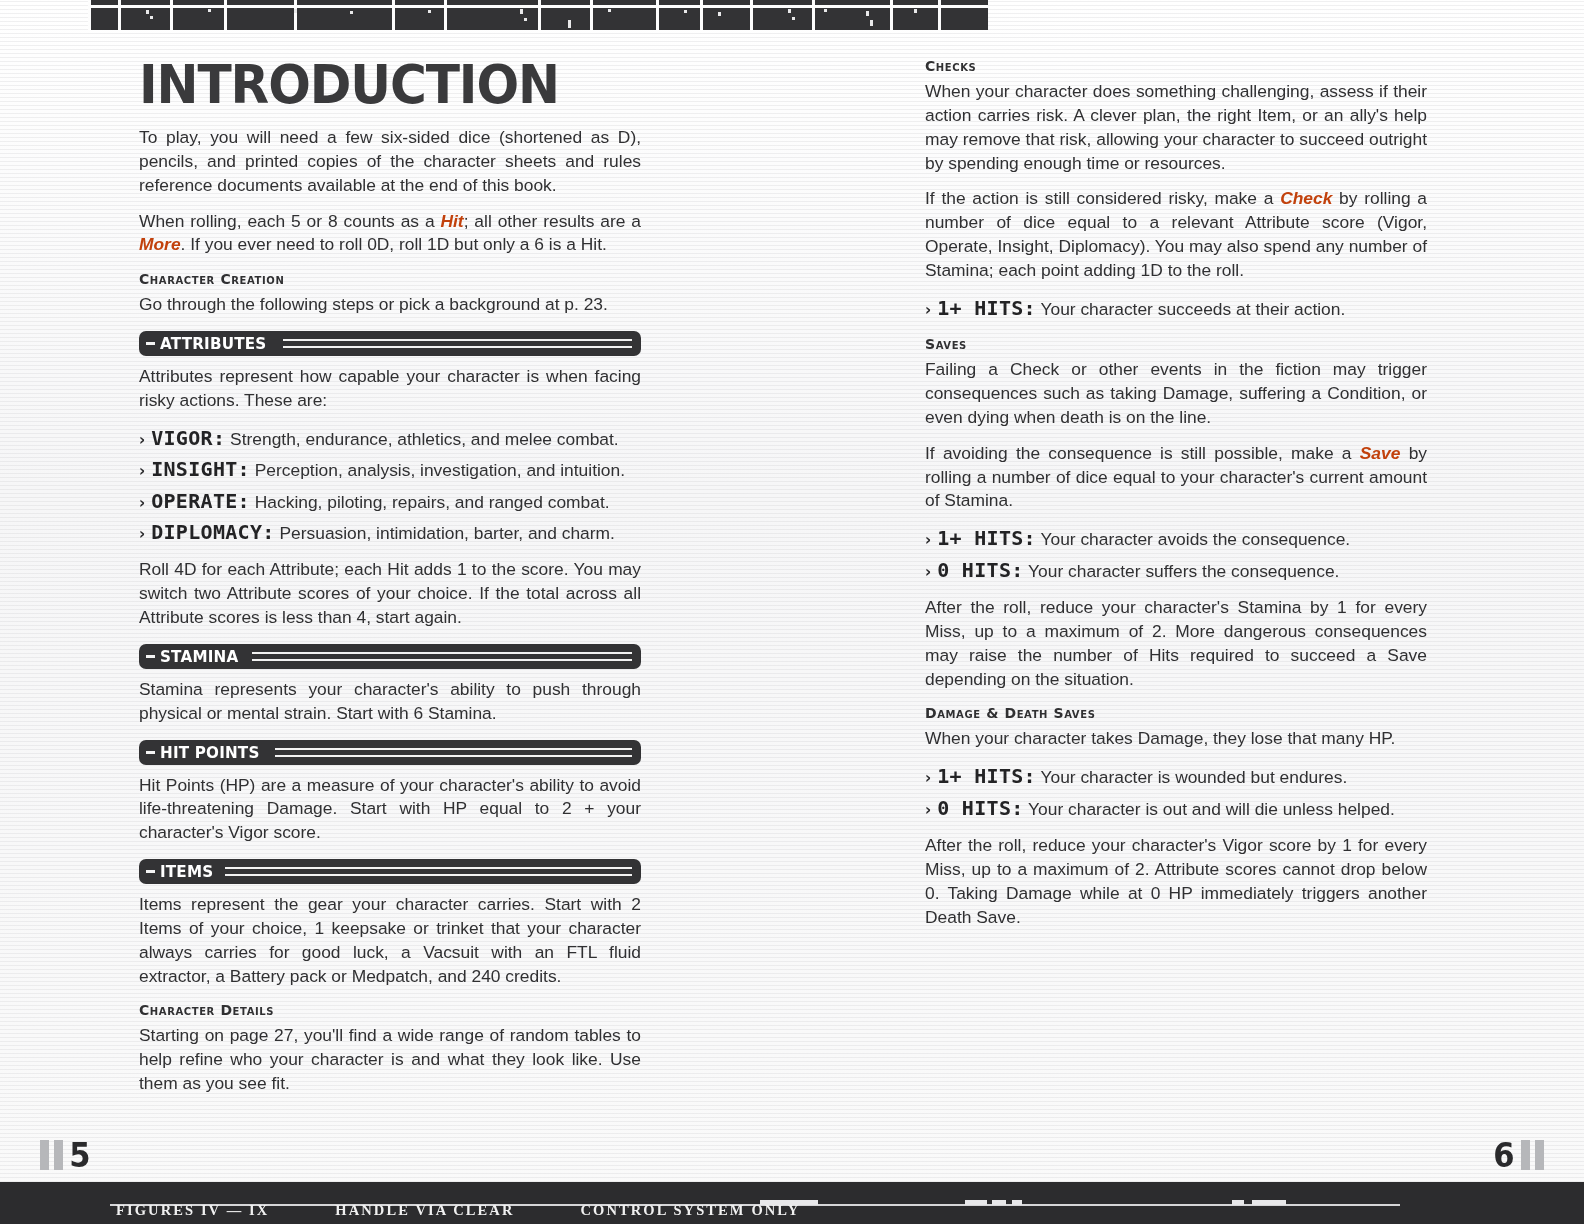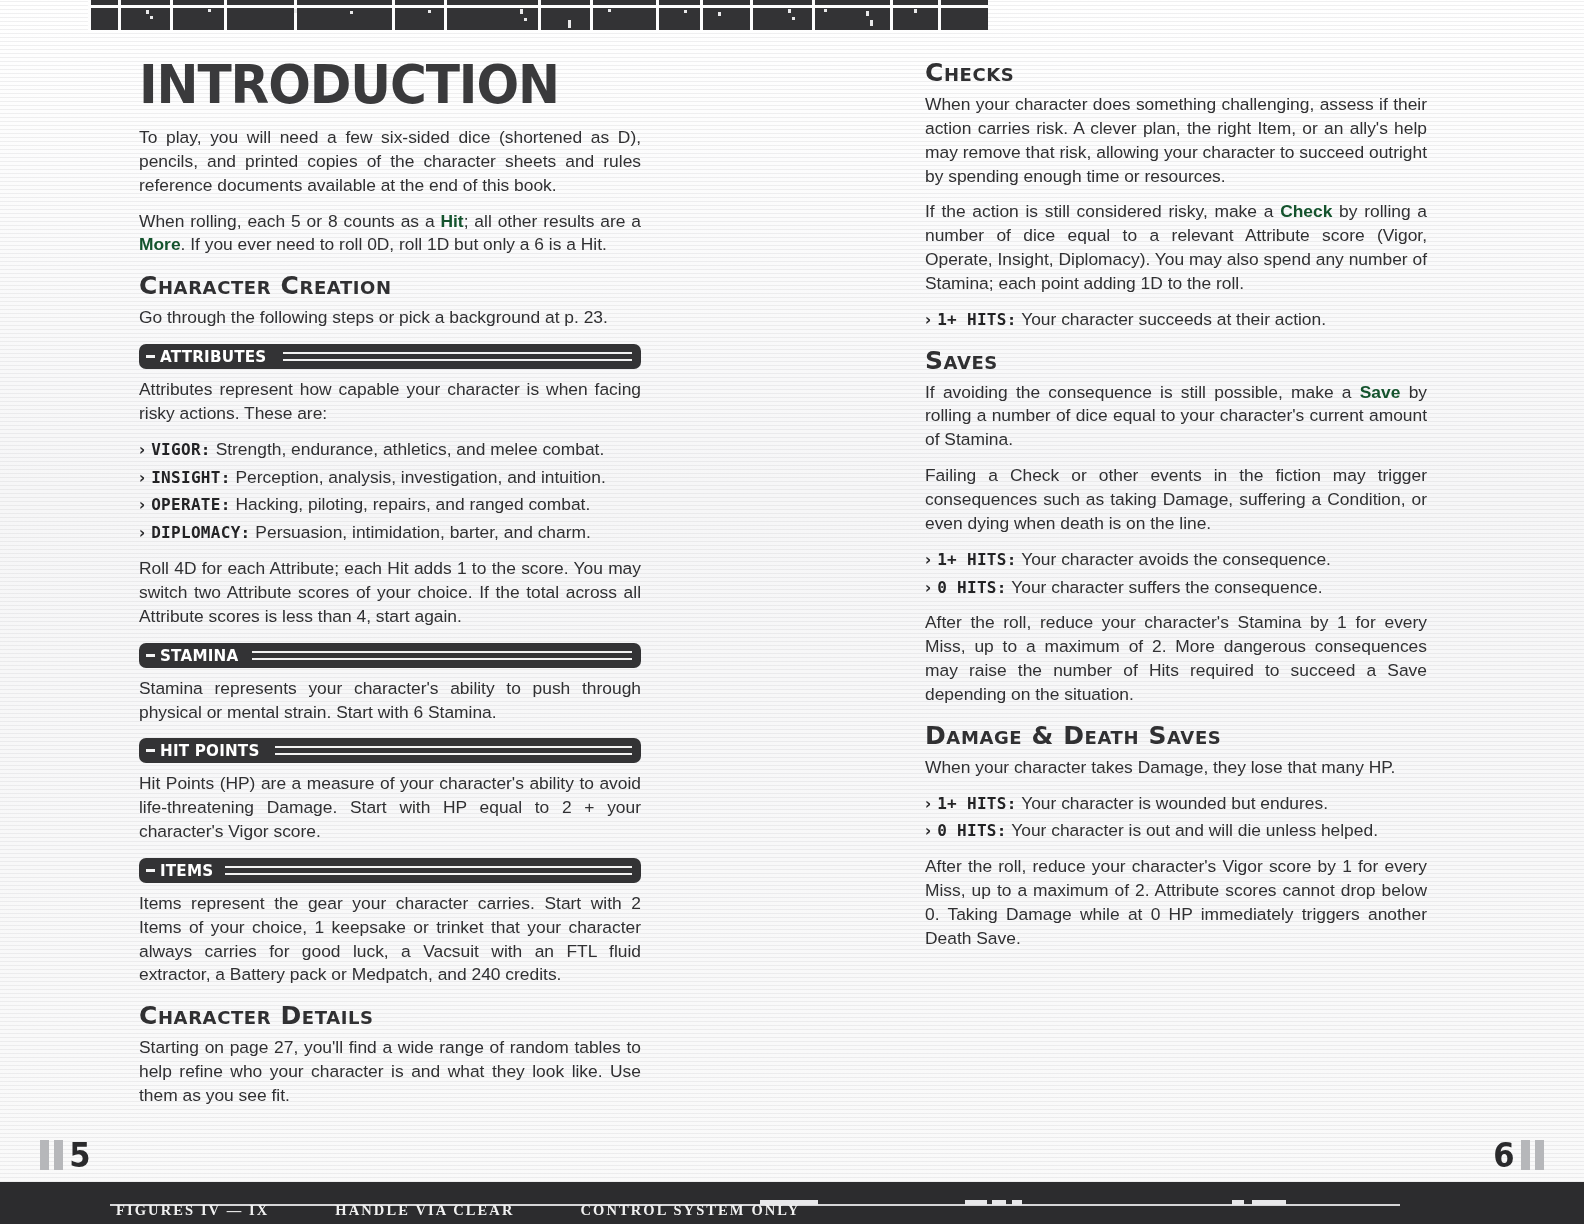--- a/index.html
+++ b/index.html
@@ -80,38 +80,38 @@
     letter-spacing: -1.2px;
     color: #3a3a3c;
     margin: 0 0 14px 0;
     transform: scaleX(0.93);
     transform-origin: left center;
     white-space: nowrap;
   }
   .sec-head {
     font-family: "DejaVu Sans", sans-serif;
     font-weight: bold;
-    font-size: 25px;
+    font-size: 14px;
     letter-spacing: 0.6px;
     color: #303032;
     margin: 14px 0 6px 0;
     font-variant: small-caps;
     text-transform: capitalize;
   }
   .column > .sec-head:first-child { margin-top: 0; }
 
   p.body {
     font-size: 17.4px;
     line-height: 1.37;
     margin: 0 0 12px 0;
     text-align: justify;
     color: #303032;
   }
   p.body.last { margin-bottom: 12px; }
-  p.body b { font-weight: bold; color: #14532d; }
+  p.body b { font-weight: bold; color: #c2410c; font-style: italic; }
 
   
   .banner {
     position: relative;
     height: 25px;
     background: #333335;
     border-radius: 7px;
     margin: 14px 0 9px 0;
     display: flex;
     align-items: center;
@@ -169,21 +169,21 @@
   ul.bullets li .chev {
     font-family: "DejaVu Sans", sans-serif;
     font-weight: bold;
     font-size: 15px;
     margin-right: 6px;
     color: #2b2b2d;
   }
   ul.bullets li .term {
     font-family: "DejaVu Sans Mono", monospace;
     font-weight: bold;
-    font-size: 16px;
+    font-size: 20px;
     letter-spacing: 0.3px;
     color: #232325;
   }
 
   
   .folio {
     position: absolute;
     bottom: 52px;
     display: flex;
     align-items: center;
@@ -338,22 +338,22 @@
   <div class="column" id="col-right">
 
     <h2 class="sec-head">Checks</h2>
     <p class="body">When your character does something challenging, assess if their action carries risk. A clever plan, the right Item, or an ally's help may remove that risk, allowing your character to succeed outright by spending enough time or resources.</p>
     <p class="body"><span>If the action is still considered risky, make a </span><b>Check</b><span> by rolling a number of dice equal to a relevant Attribute score (Vigor, Operate, Insight, Diplomacy). You may also spend any number of Stamina; each point adding 1D to the roll.</span></p>
     <ul class="bullets">
       <li><span class="chev">›</span><span class="term">1+ HITS:</span> <span>Your character succeeds at their action.</span></li>
     </ul>
 
     <h2 class="sec-head">Saves</h2>
+    <p class="body">Failing a Check or other events in the fiction may trigger consequences such as taking Damage, suffering a Condition, or even dying when death is on the line.</p>
     <p class="body"><span>If avoiding the consequence is still possible, make a </span><b>Save</b><span> by rolling a number of dice equal to your character's current amount of Stamina.</span></p>
-    <p class="body">Failing a Check or other events in the fiction may trigger consequences such as taking Damage, suffering a Condition, or even dying when death is on the line.</p>
     <ul class="bullets">
       <li><span class="chev">›</span><span class="term">1+ HITS:</span> <span>Your character avoids the consequence.</span></li>
       <li><span class="chev">›</span><span class="term">0 HITS:</span> <span>Your character suffers the consequence.</span></li>
     </ul>
     <p class="body">After the roll, reduce your character's Stamina by 1 for every Miss, up to a maximum of 2. More dangerous consequences may raise the number of Hits required to succeed a Save depending on the situation.</p>
 
     <h2 class="sec-head">Damage &amp; Death Saves</h2>
     <p class="body">When your character takes Damage, they lose that many HP.</p>
     <ul class="bullets">
       <li><span class="chev">›</span><span class="term">1+ HITS:</span> <span>Your character is wounded but endures.</span></li>

